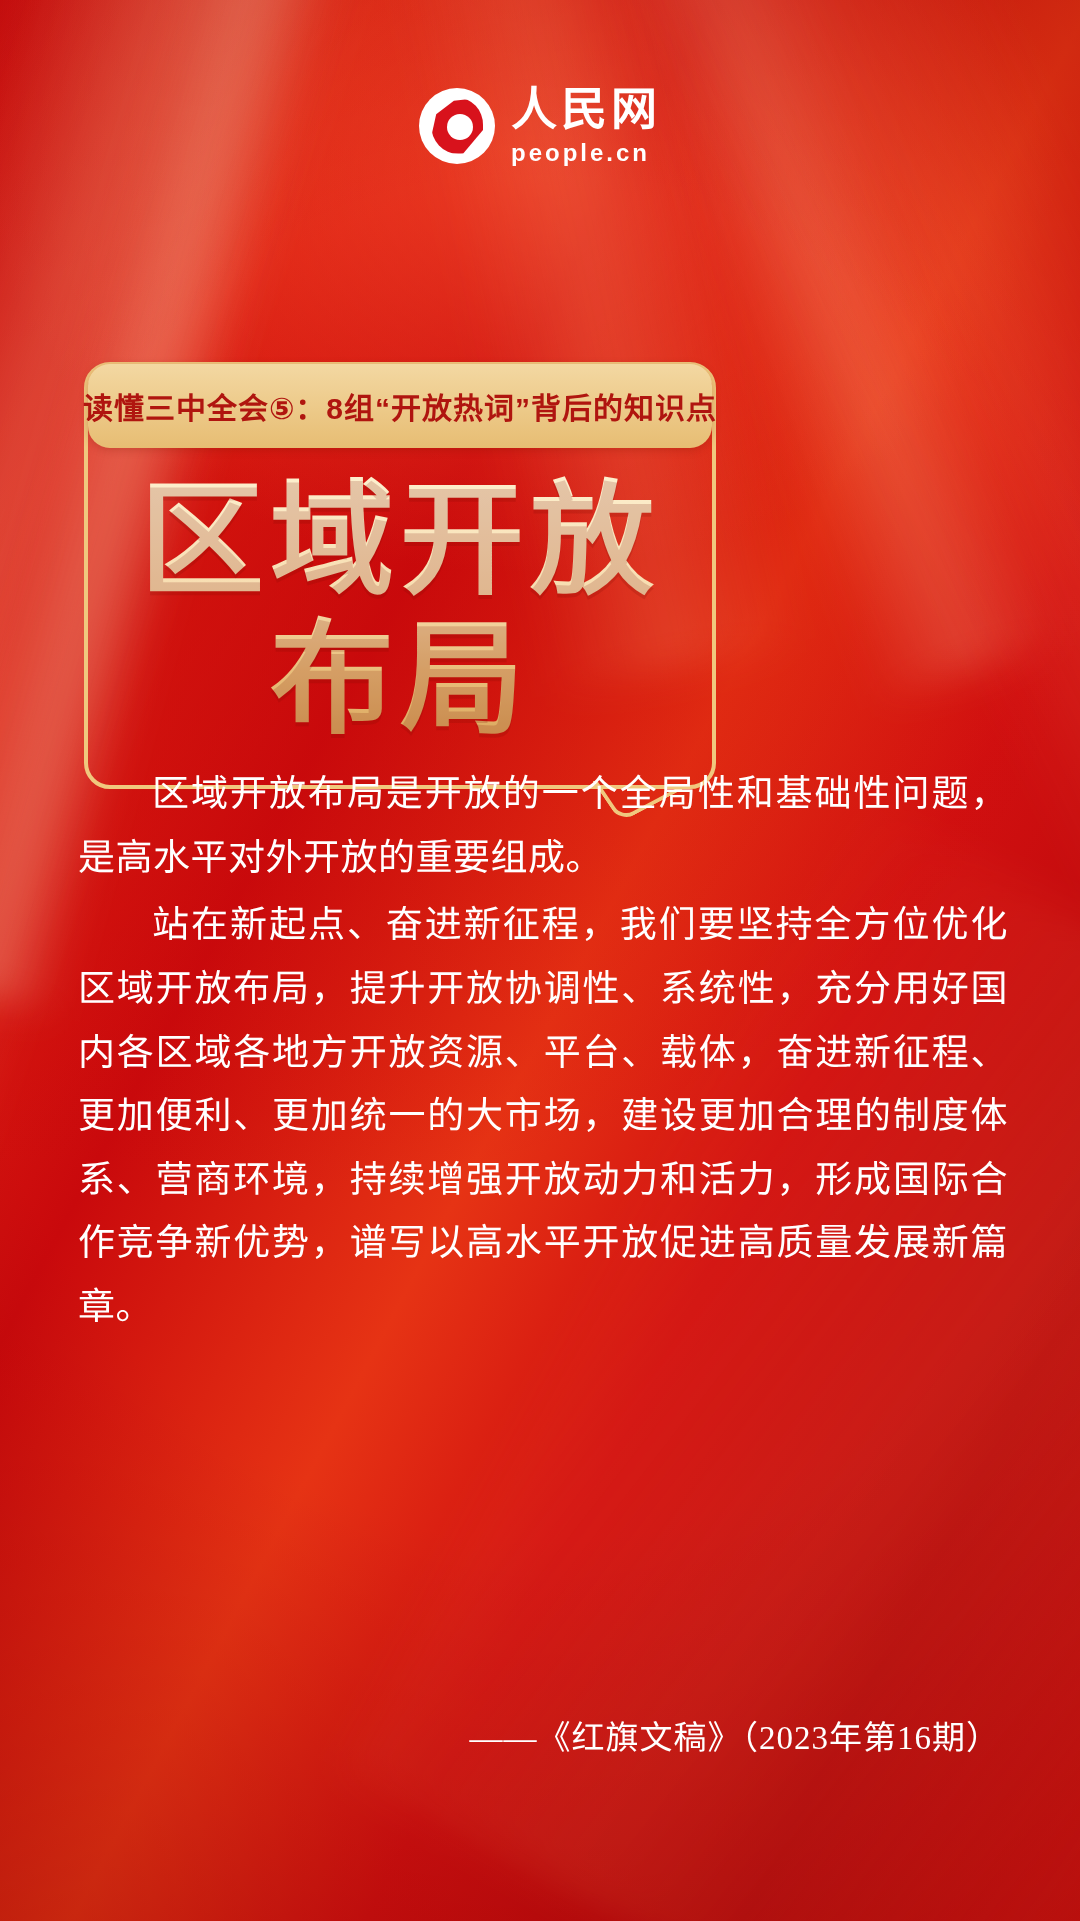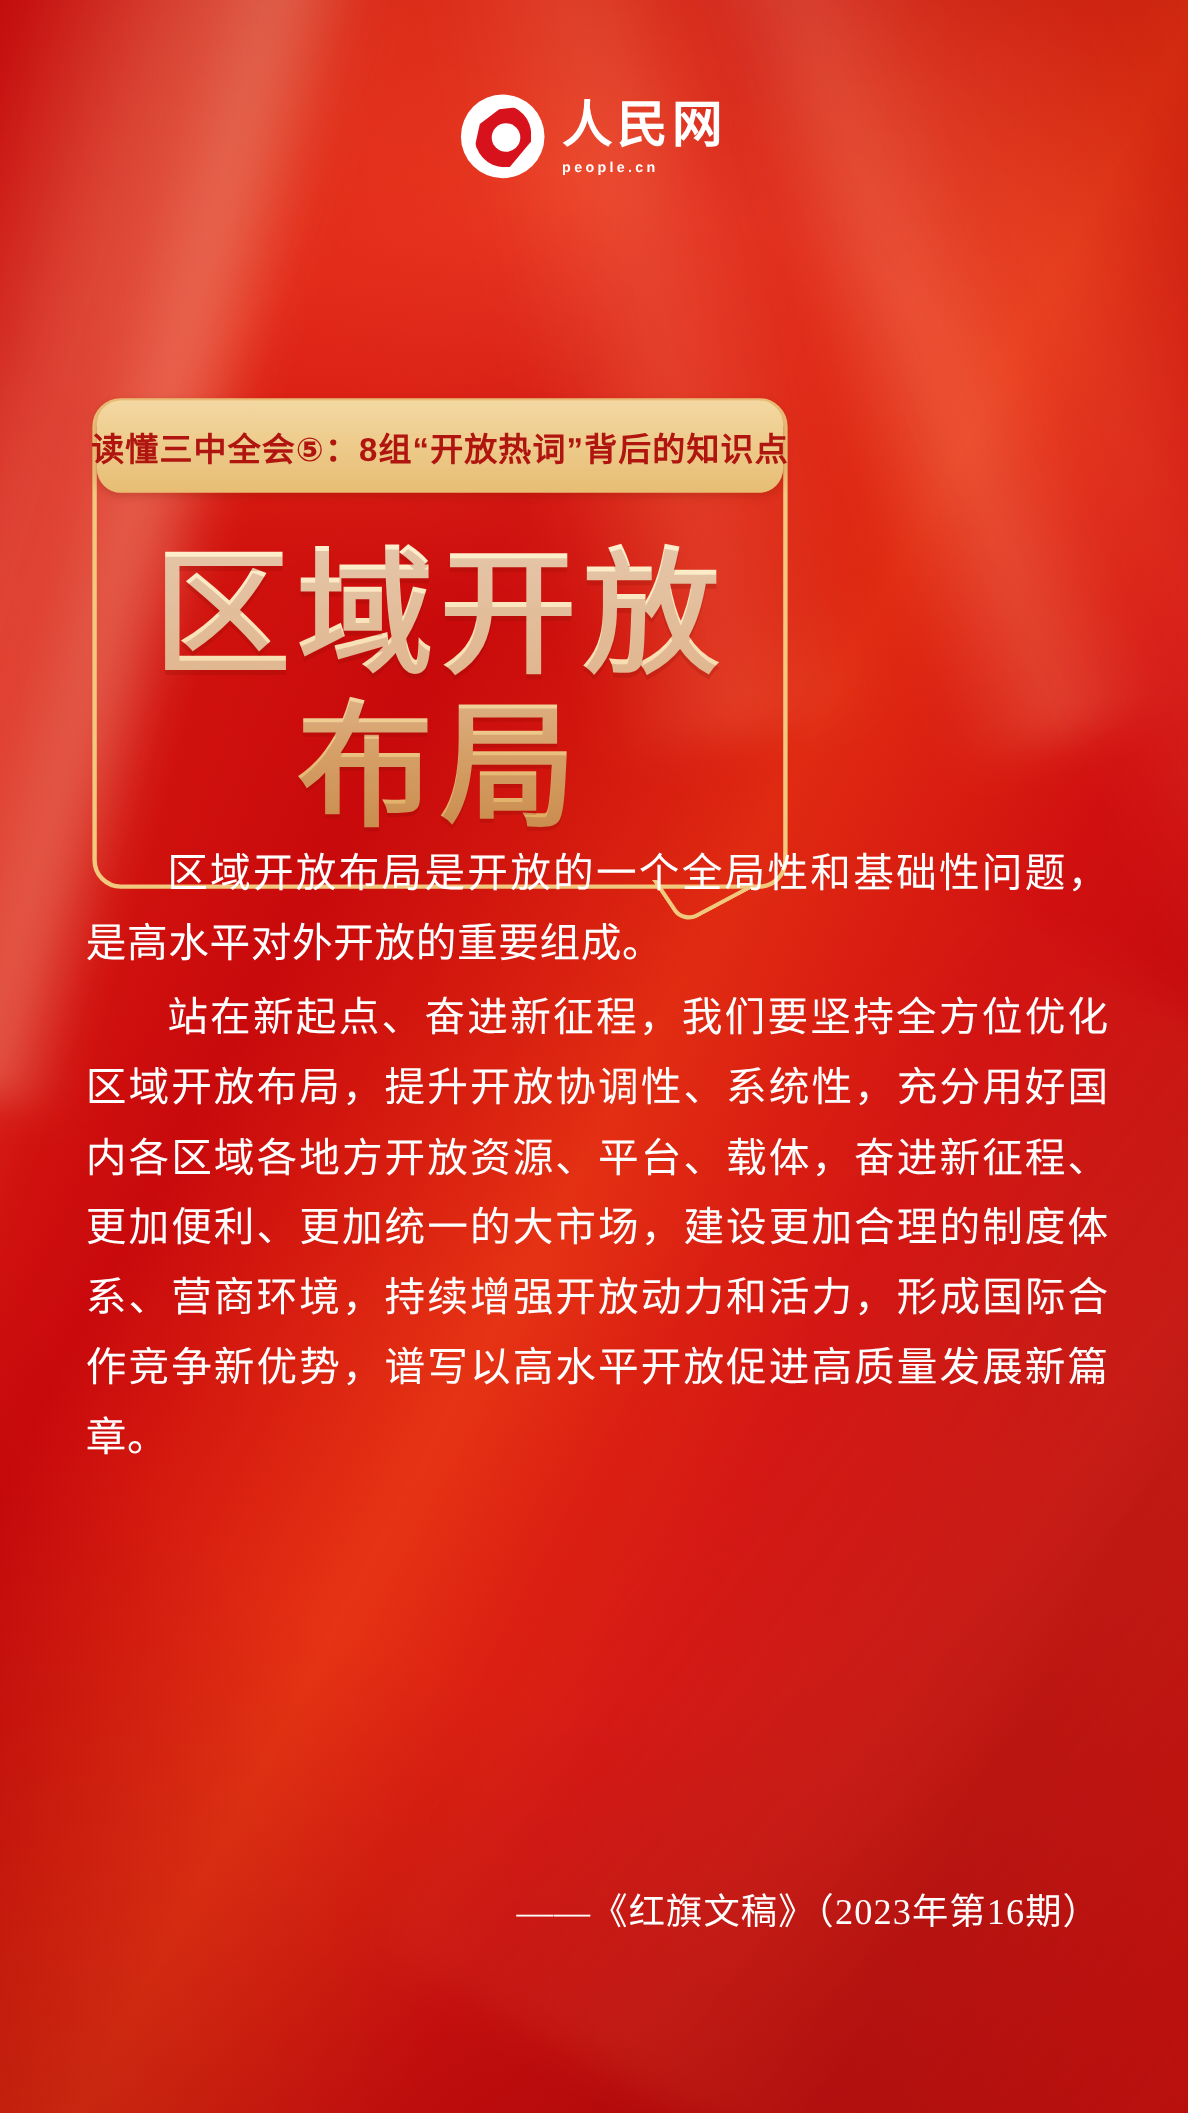--- a/index.html
+++ b/index.html
@@ -102,21 +102,21 @@
     line-height: 1;
   }
   .logo-cn {
     color: #ffffff;
     font-size: 46px;
     font-weight: 700;
     letter-spacing: 4px;
   }
   .logo-en {
     color: #ffffff;
-    font-size: 13px;
+    font-size: 24px;
     font-weight: 700;
     letter-spacing: 3px;
     margin-top: 9px;
   }
 
   
   .bubble {
     position: absolute;
     left: 84px;
     top: 362px;
@@ -164,21 +164,21 @@
     box-shadow: 0 2px 8px rgba(120,20,0,0.25);
   }
   .kicker-text {
     color: #b0150f;
     font-size: 30px;
     font-weight: 700;
     letter-spacing: 1px;
     white-space: nowrap;
   }
   .headline {
-    margin-top: 42px;
+    margin-top: 23px;
     text-align: center;
     font-size: 124px;
     font-weight: 800;
     letter-spacing: 6px;
     line-height: 1.12;
     background: linear-gradient(180deg, #fdf0cf 0%, #f7ddb0 42%, #e9bf7c 70%, #d9a357 100%);
     -webkit-background-clip: text;
     background-clip: text;
     color: transparent;
     text-shadow: 0 4px 0 rgba(120,10,0,0.18);

